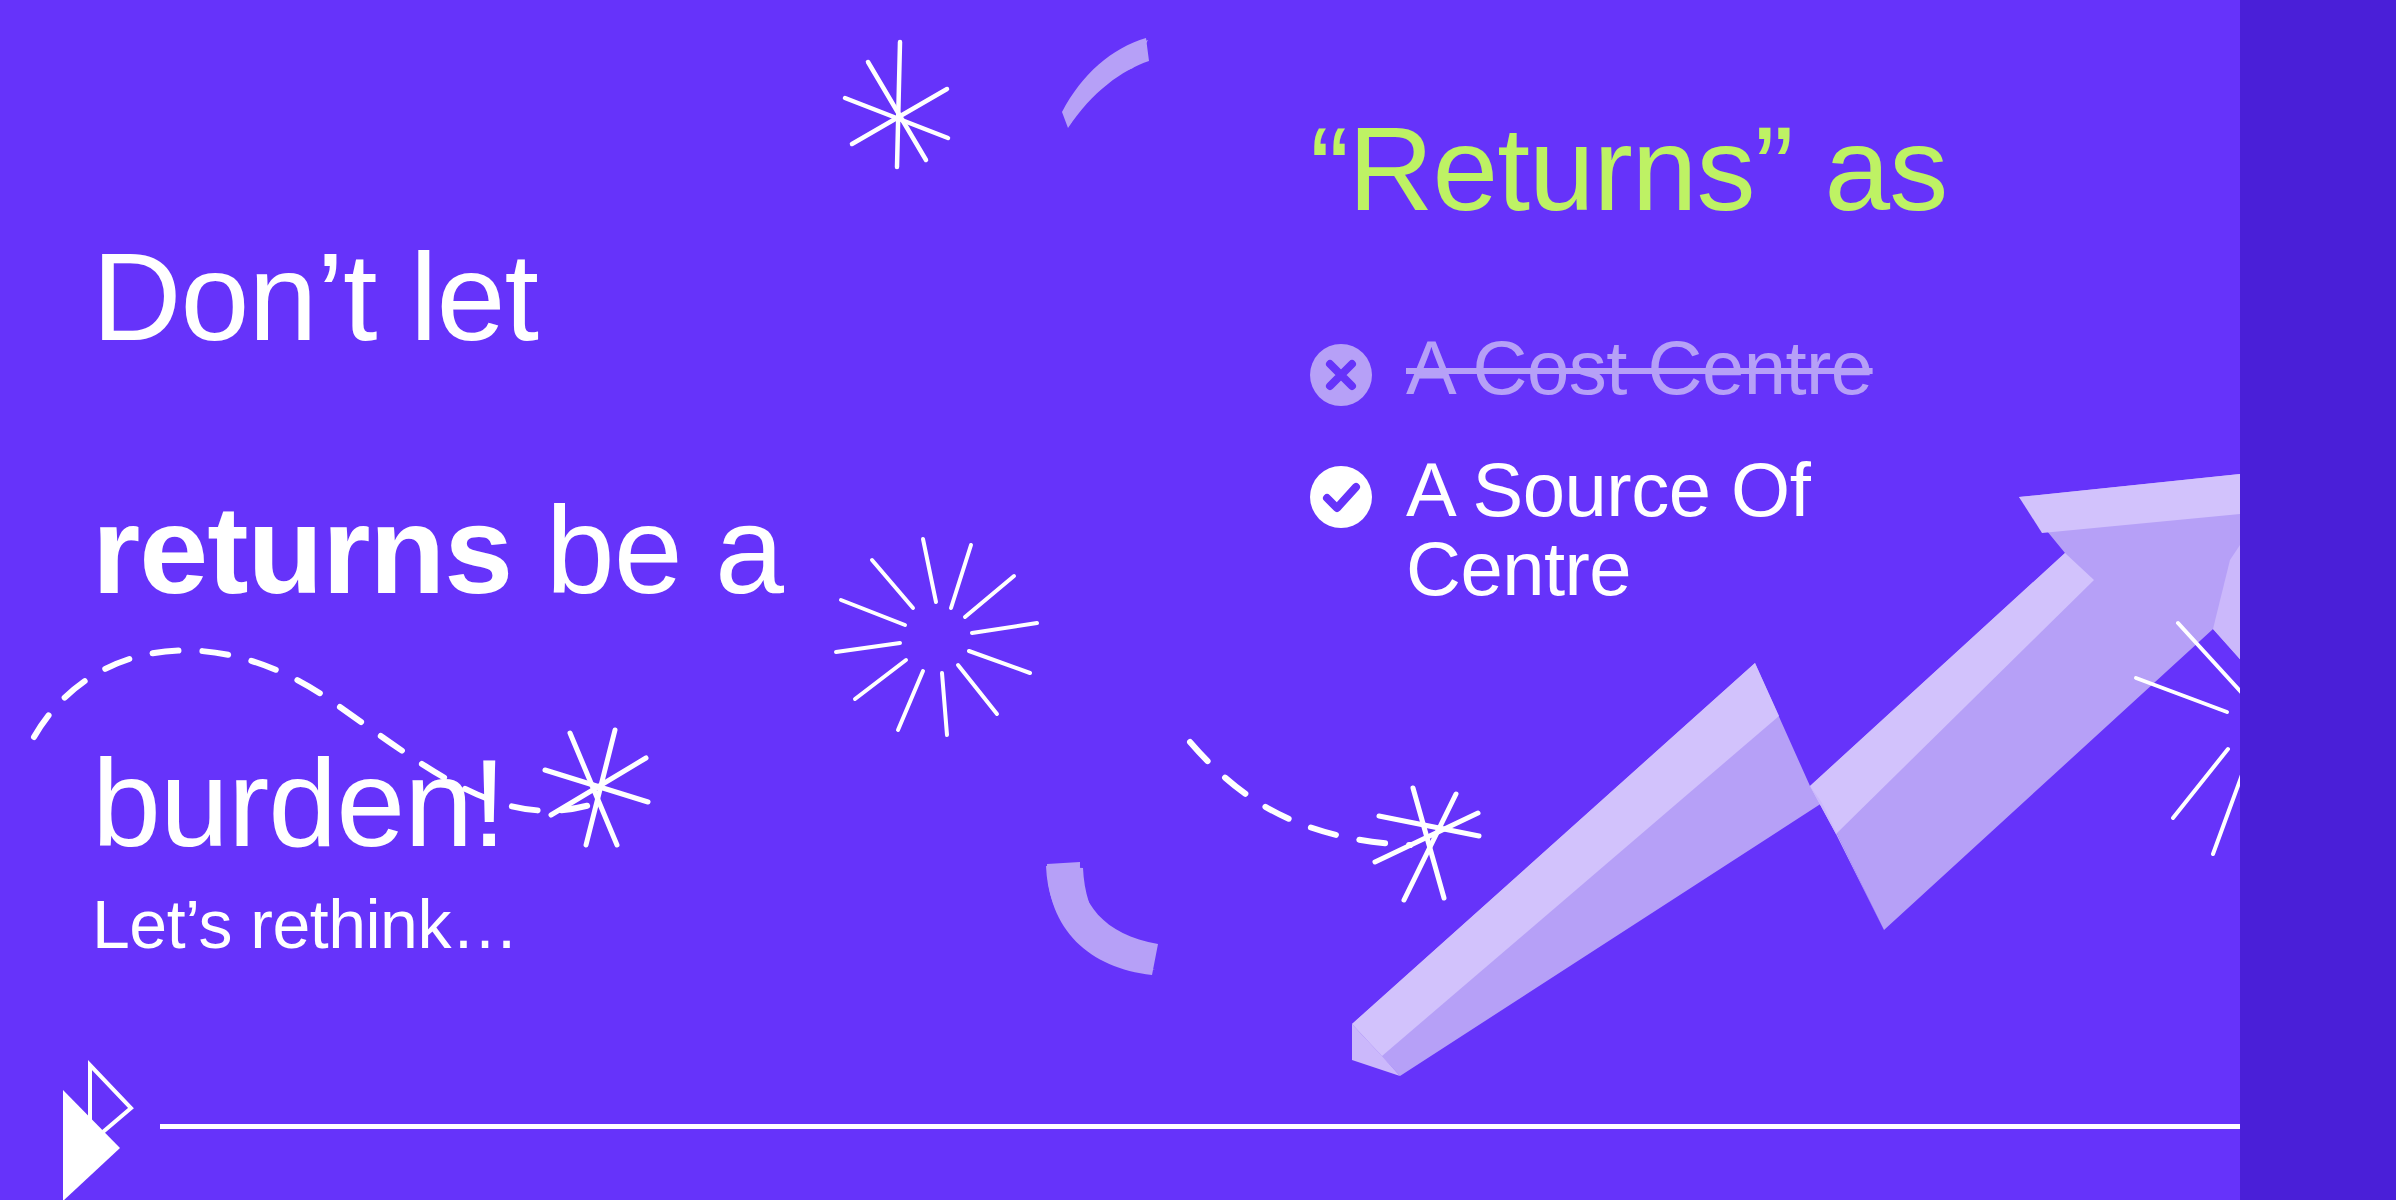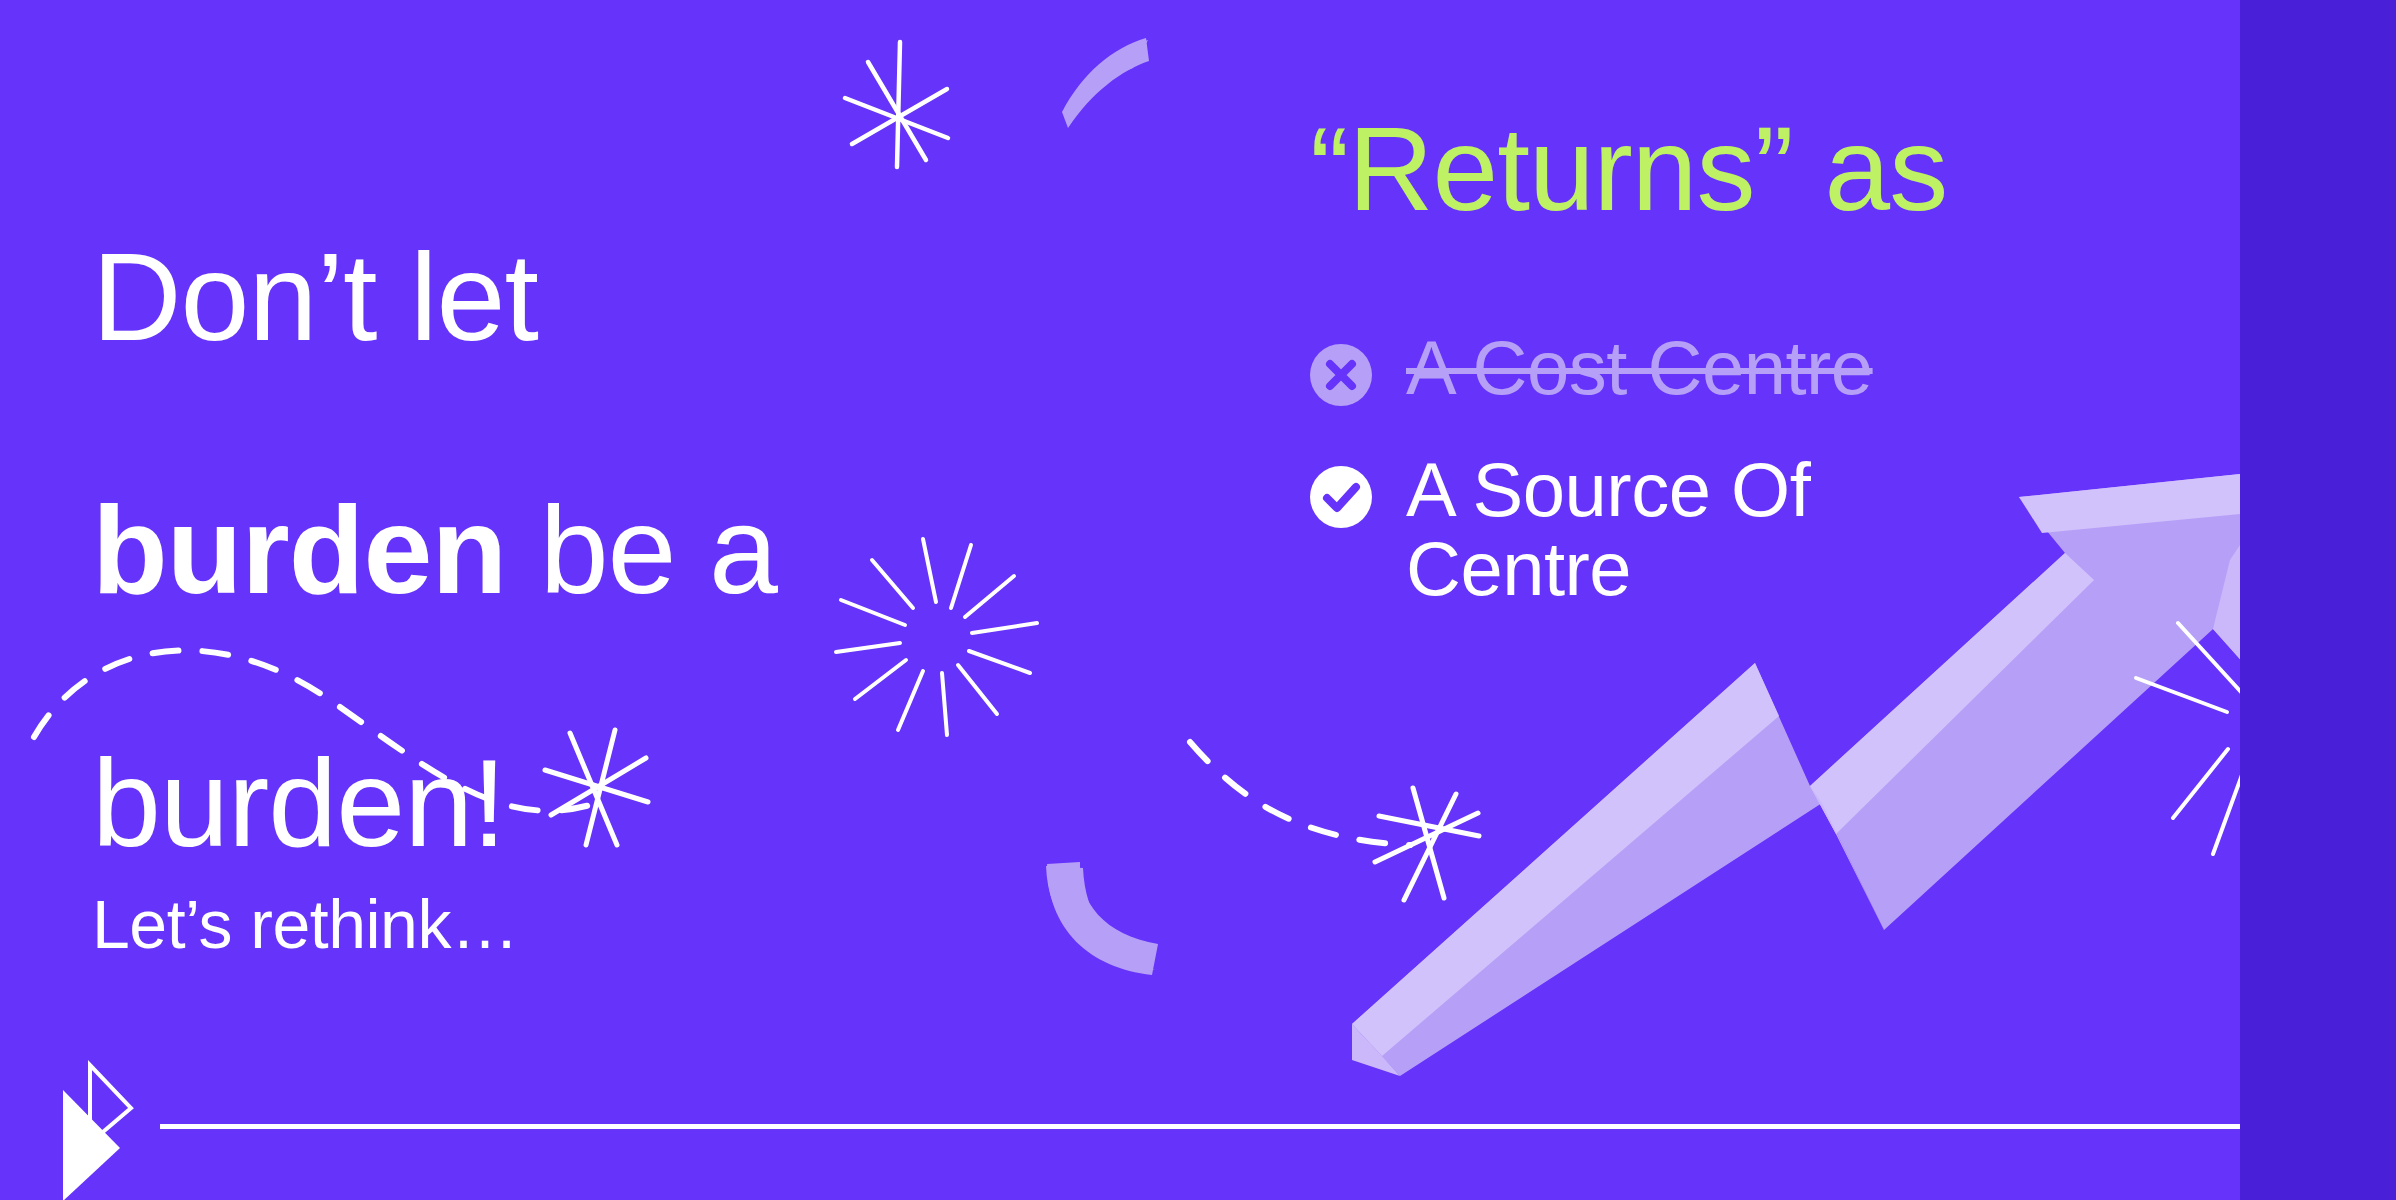--- a/index.html
+++ b/index.html
@@ -214,21 +214,21 @@
       <line x1="2290" y1="768" x2="2352" y2="834"></line>
       <line x1="2265" y1="777" x2="2282" y2="866"></line>
       <line x1="2243" y1="772" x2="2213" y2="854"></line>
       <line x1="2228" y1="749" x2="2173" y2="818"></line>
     </g>
   </svg>
 
   <div class="left-col">
     <h1 class="headline">
       <span class="hl-line">Don’t let</span>
-      <span class="hl-line"><span class="strong">burden</span><span> be a</span></span>
+      <span class="hl-line"><span class="strong">returns</span><span> be a</span></span>
       <span class="hl-line">burden!</span>
     </h1>
   </div>
 
   <div class="subline">Let’s rethink…</div>
 
   <div class="right-col">
     <h2 class="right-title">“Returns” as</h2>
 
     <ul class="bullet-list">

